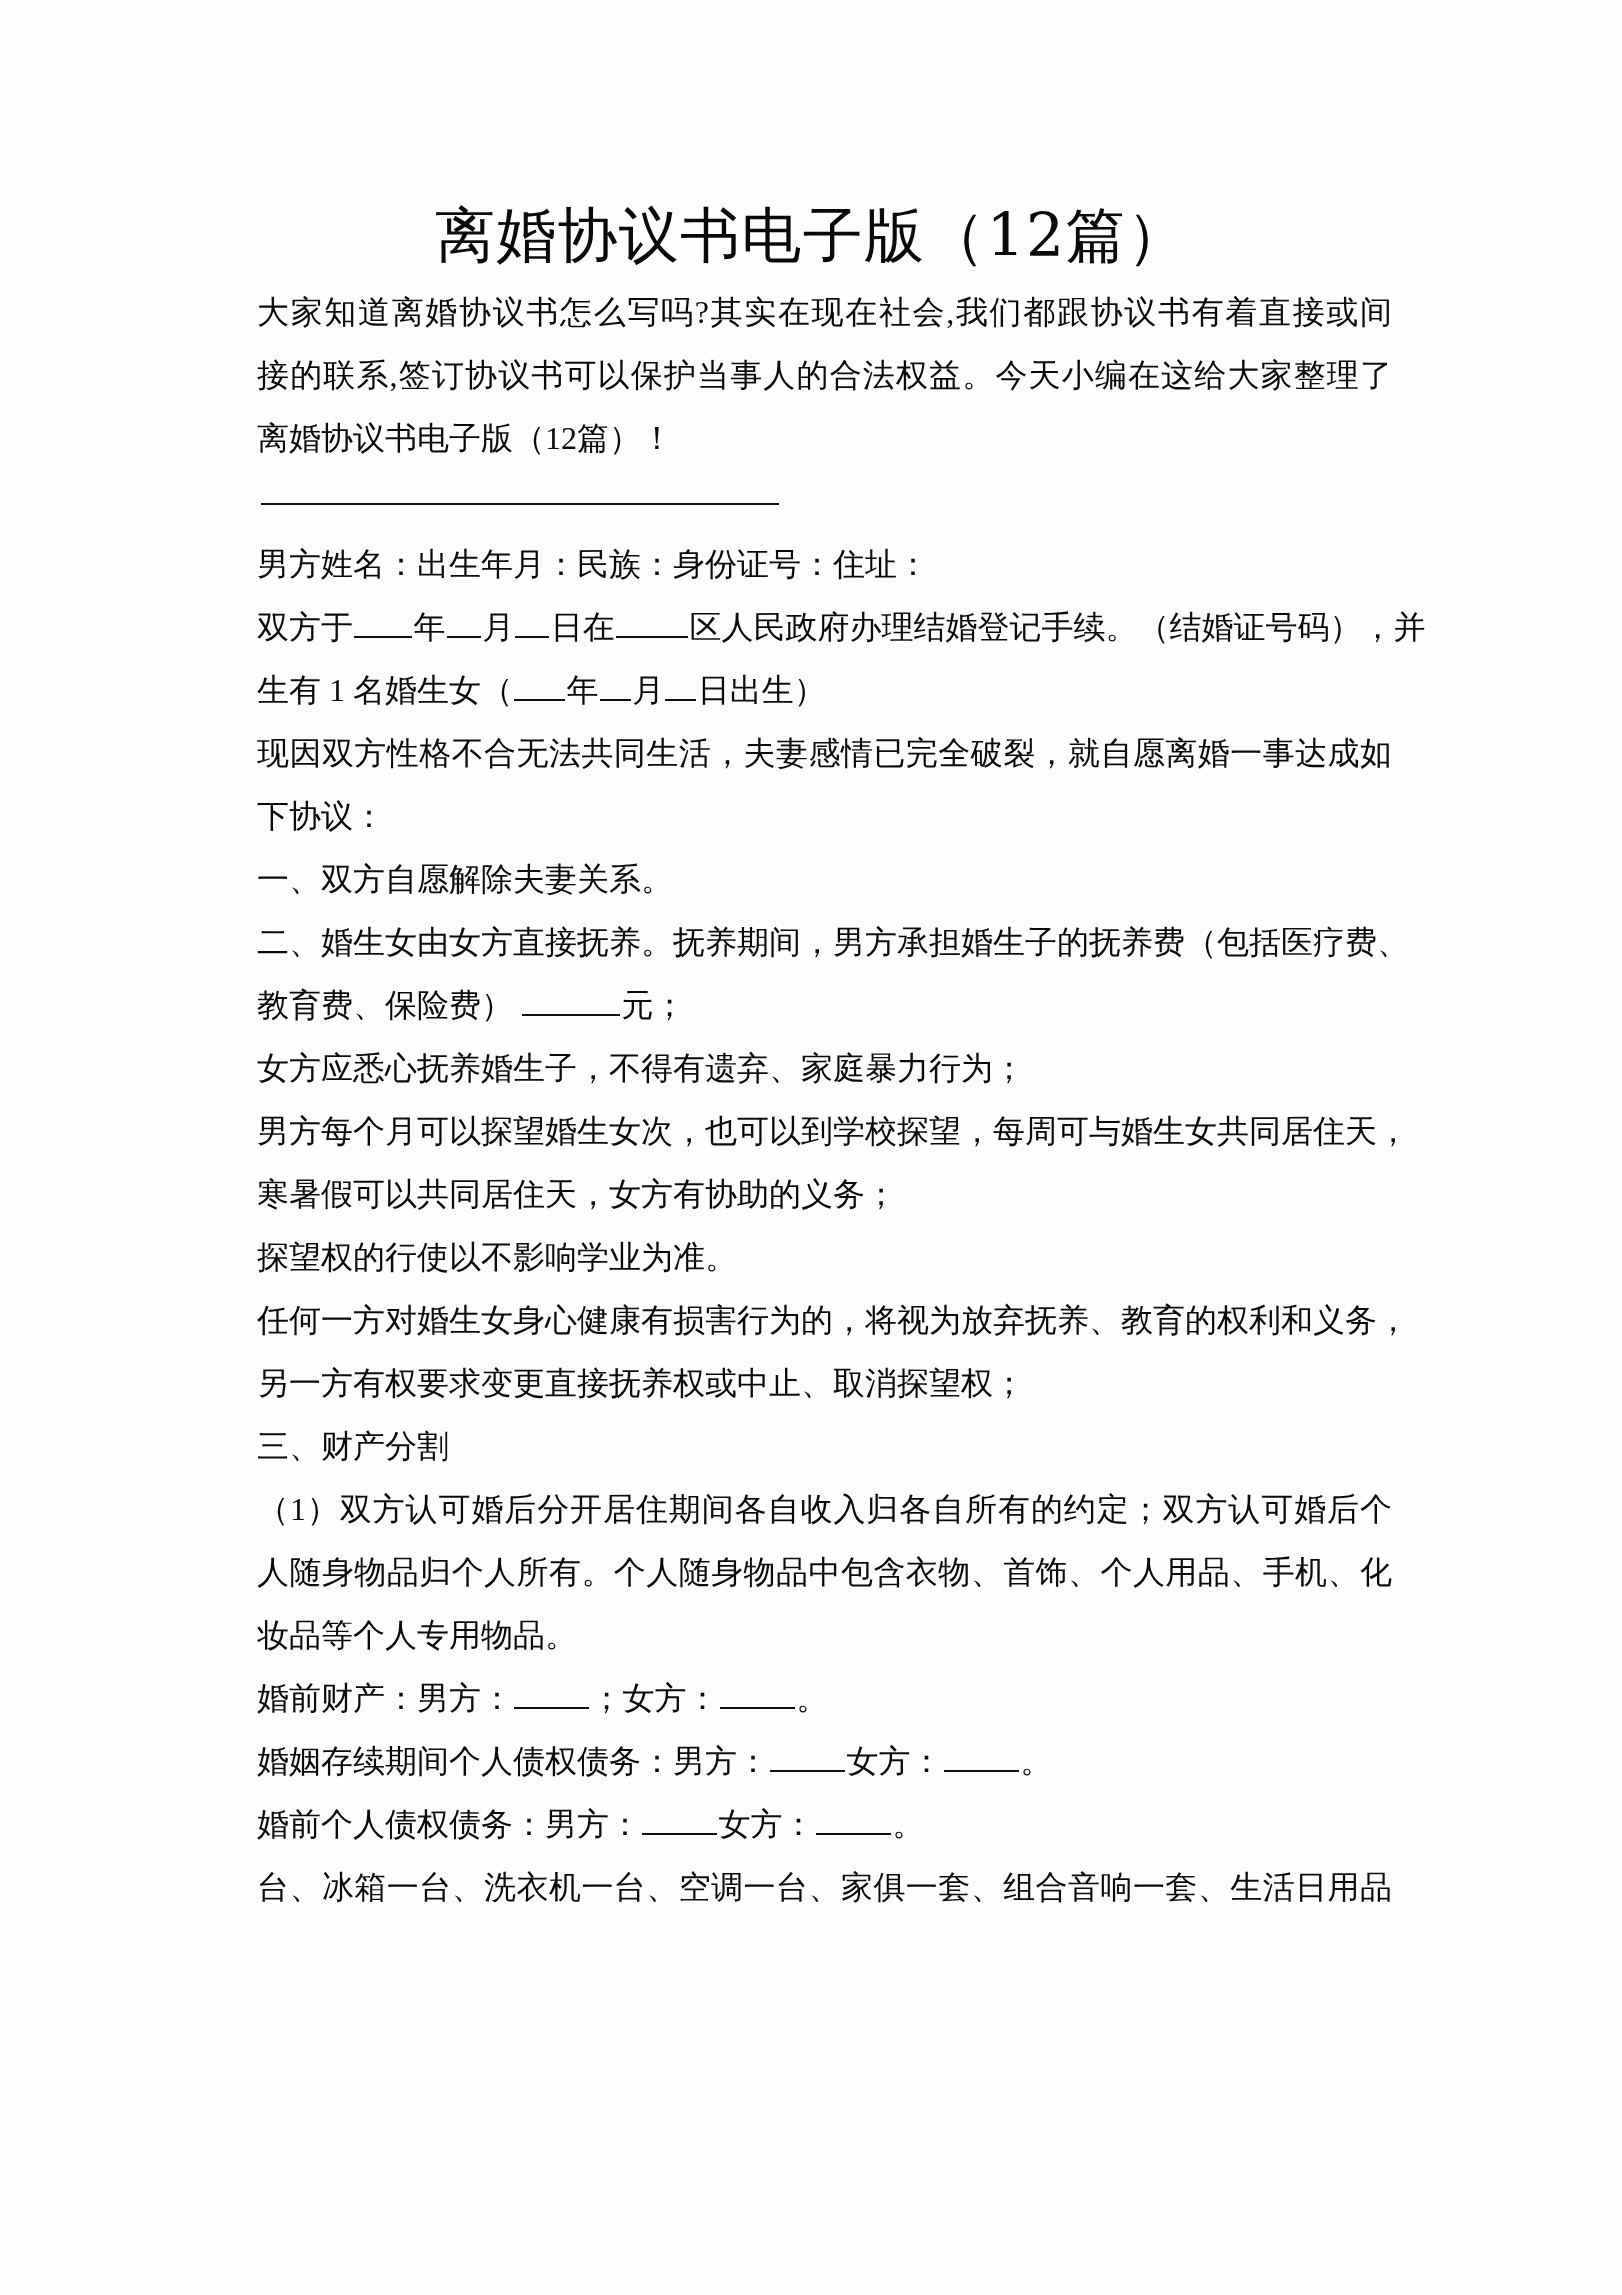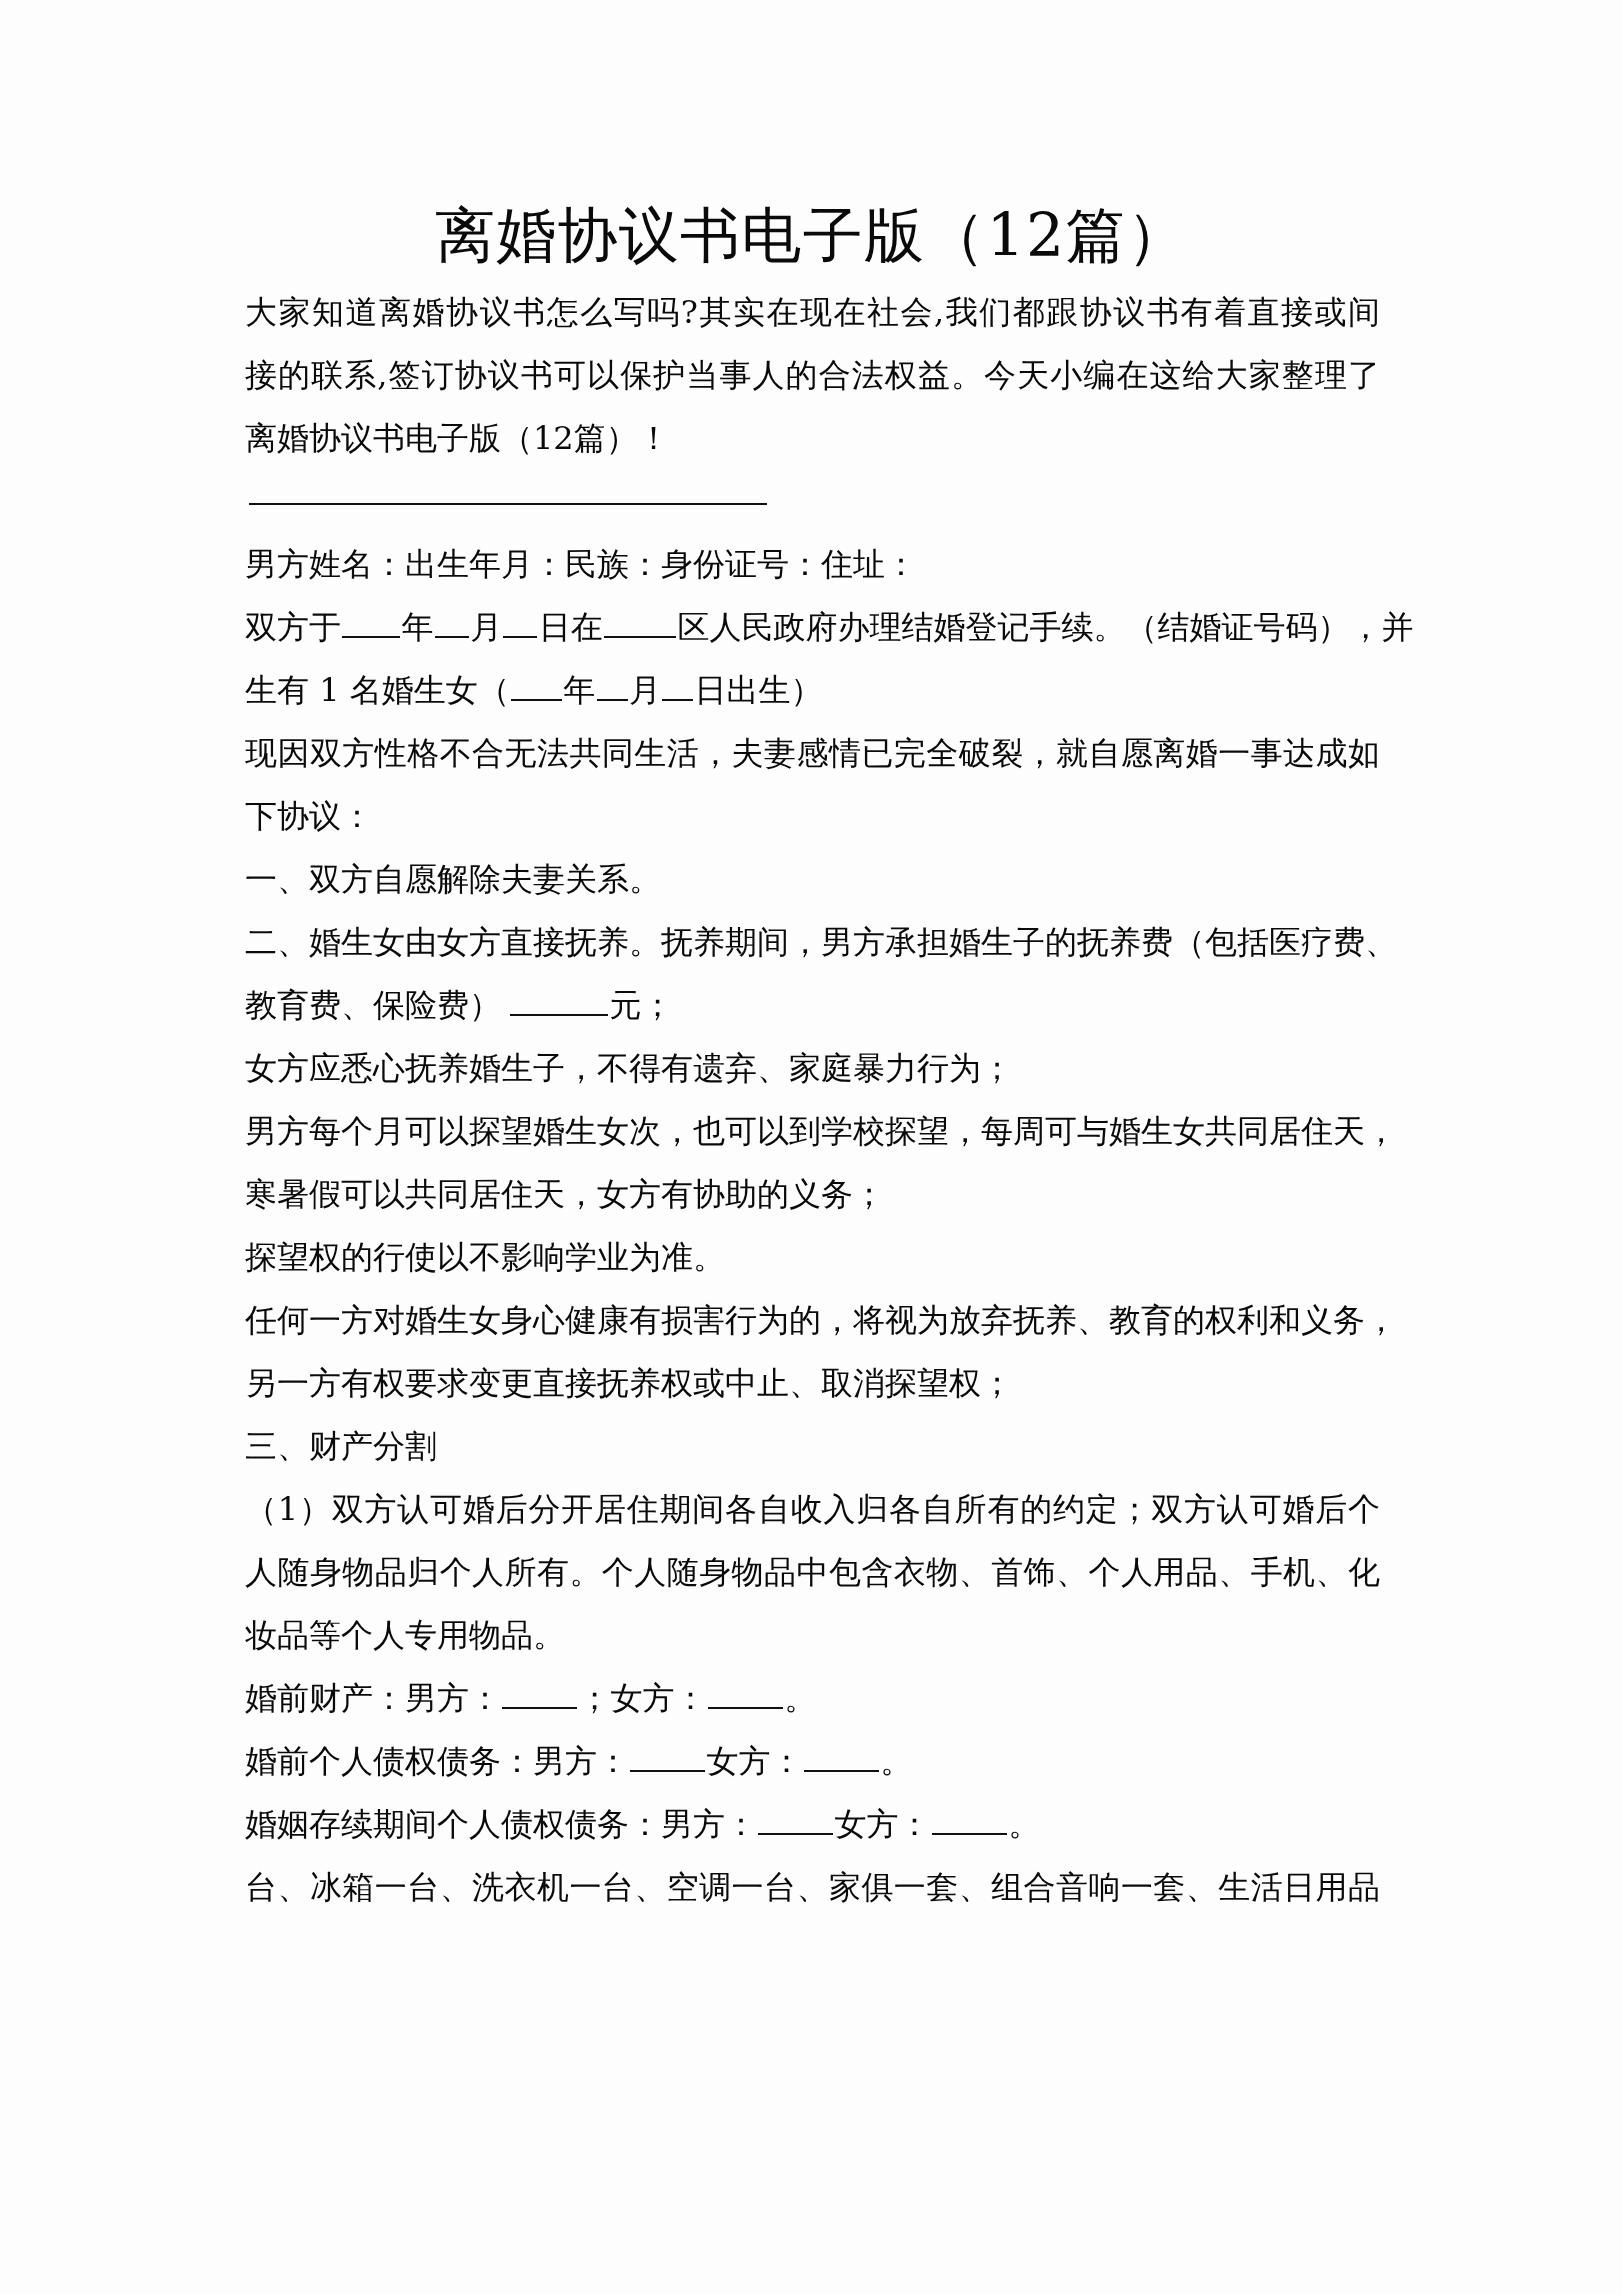--- a/index.html
+++ b/index.html
@@ -28,23 +28,24 @@
     top: 196px;
     width: 1623px;
     text-align: center;
     font-size: 60px;
     line-height: 79px;
     letter-spacing: 1.3px;
     white-space: nowrap;
   }
   .body {
     position: absolute;
-    left: 245px;
+    left: 257px;
     top: 281px;
     width: 1135px;
+    font-family: Liberation Serif, serif;
   }
   .line {
     display: block;
     height: 63px;
     line-height: 63px;
     font-size: 32px;
     white-space: nowrap;
     overflow: visible;
     letter-spacing: 0px;
   }
@@ -119,24 +120,24 @@
     <span class="line">三、财产分割</span>
     <span class="line justify">（1）双方认可婚后分开居住期间各自收入归各自所有的约定；双方认可婚后个</span>
     <span class="line justify">人随身物品归个人所有。个人随身物品中包含衣物、首饰、个人用品、手机、化</span>
     <span class="line">妆品等个人专用物品。</span>
 
     <span class="line">
       <span>婚前财产：男方：</span><span class="blank" style="width:75px"></span><span>；女方：</span><span class="blank" style="width:75px"></span><span>。</span>
     </span>
 
     <span class="line">
-      <span>婚前个人债权债务：男方：</span><span class="blank" style="width:75px"></span><span>女方：</span><span class="blank" style="width:75px"></span><span>。</span>
+      <span>婚姻存续期间个人债权债务：男方：</span><span class="blank" style="width:75px"></span><span>女方：</span><span class="blank" style="width:75px"></span><span>。</span>
     </span>
 
     <span class="line">
-      <span>婚姻存续期间个人债权债务：男方：</span><span class="blank" style="width:75px"></span><span>女方：</span><span class="blank" style="width:75px"></span><span>。</span>
+      <span>婚前个人债权债务：男方：</span><span class="blank" style="width:75px"></span><span>女方：</span><span class="blank" style="width:75px"></span><span>。</span>
     </span>
 
     <span class="line justify">台、冰箱一台、洗衣机一台、空调一台、家俱一套、组合音响一套、生活日用品</span>
 
   </div>
 </div>
 
 
 </body></html>

